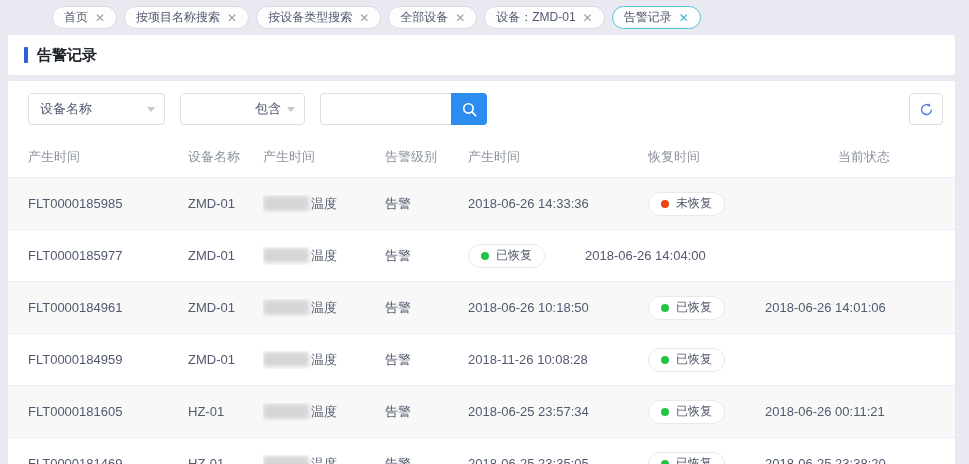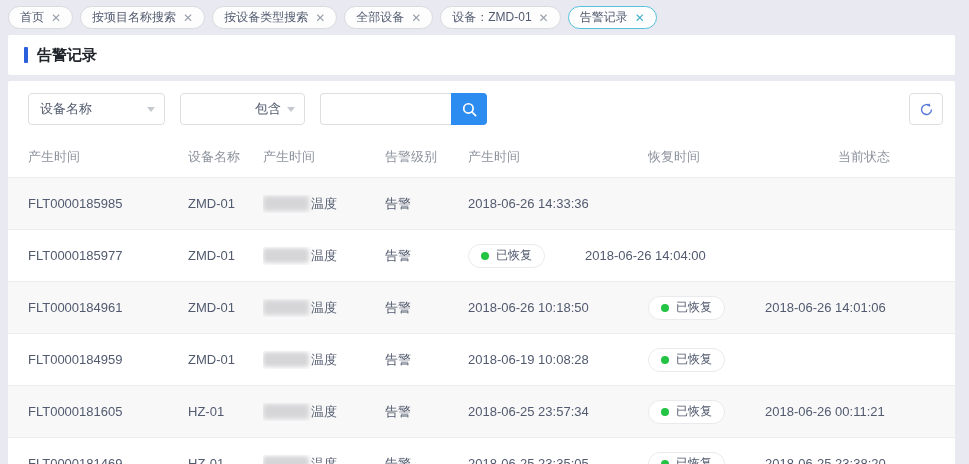--- a/index.html
+++ b/index.html
@@ -9,20 +9,21 @@
     font-family: "Liberation Sans", "DejaVu Sans", sans-serif;
     color: #515a6e;
   }
   
   .tabbar {
     height: 35px;
     display: flex;
     align-items: center;
     gap: 7px;
     padding-left: 8px;
+    margin-left: 44px;
   }
   .tab {
     display: inline-flex;
     align-items: center;
     gap: 7px;
     height: 23px;
     padding: 0 11px;
     background: #fdfdfe;
     border: 1px solid #d8dade;
     border-radius: 12px;
@@ -240,20 +241,26 @@
     <div class="c c6">当前状态</div>
   </div>
 
   <div id="table-body">
   <div class="trow">
     <div class="c c1">FLT0000185985</div>
     <div class="c c2">ZMD-01</div>
     <div class="c c3"><span class="redacted" style="display: inline-block;"></span><span>温度</span></div>
     <div class="c c4">告警</div>
     <div class="c c5">2018-06-26 14:33:36</div>
+    <div class="c c6">
+      <span class="badge">
+        <span class="dot" style="background: rgb(237, 64, 20);"></span>
+        <span>未恢复</span>
+      </span>
+    </div>
     <div class="c c7"></div>
   </div>
 
   <div class="trow">
     <div class="c c1">FLT0000185977</div>
     <div class="c c2">ZMD-01</div>
     <div class="c c3"><span class="redacted" style="display: inline-block;"></span><span>温度</span></div>
     <div class="c c4">告警</div>
     <div class="c c6">
       <span class="badge">
@@ -277,21 +284,21 @@
       </span>
     </div>
     <div class="c c7">2018-06-26 14:01:06</div>
   </div>
 
   <div class="trow">
     <div class="c c1">FLT0000184959</div>
     <div class="c c2">ZMD-01</div>
     <div class="c c3"><span class="redacted" style="display: inline-block;"></span><span>温度</span></div>
     <div class="c c4">告警</div>
-    <div class="c c5">2018-06-19 10:08:28</div>
+    <div class="c c5">2018-11-26 10:08:28</div>
     <div class="c c6">
       <span class="badge">
         <span class="dot" style="background: rgb(35, 195, 67);"></span>
         <span>已恢复</span>
       </span>
     </div>
   </div>
 
   <div class="trow">
     <div class="c c1">FLT0000181605</div>

